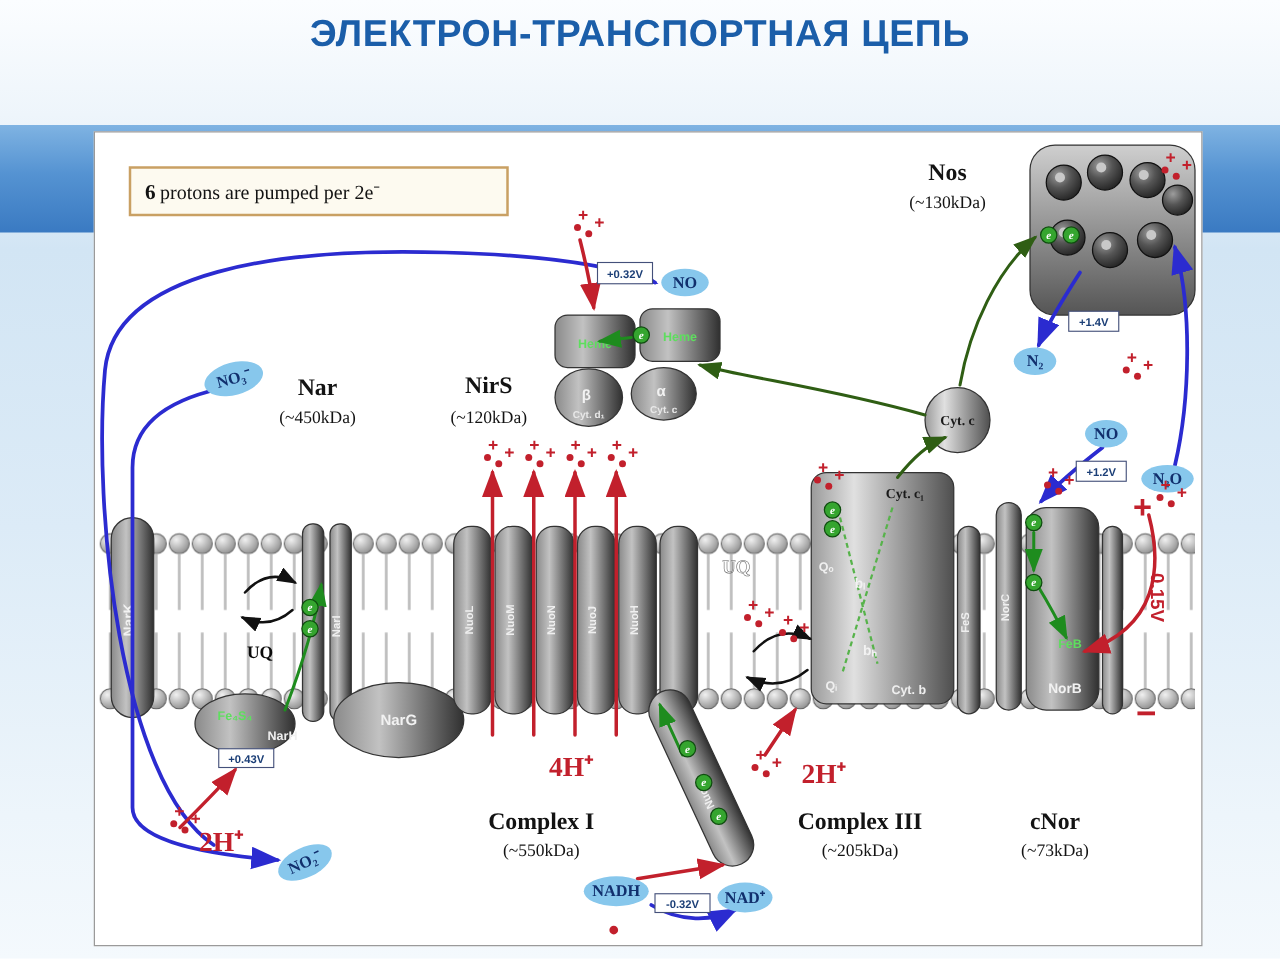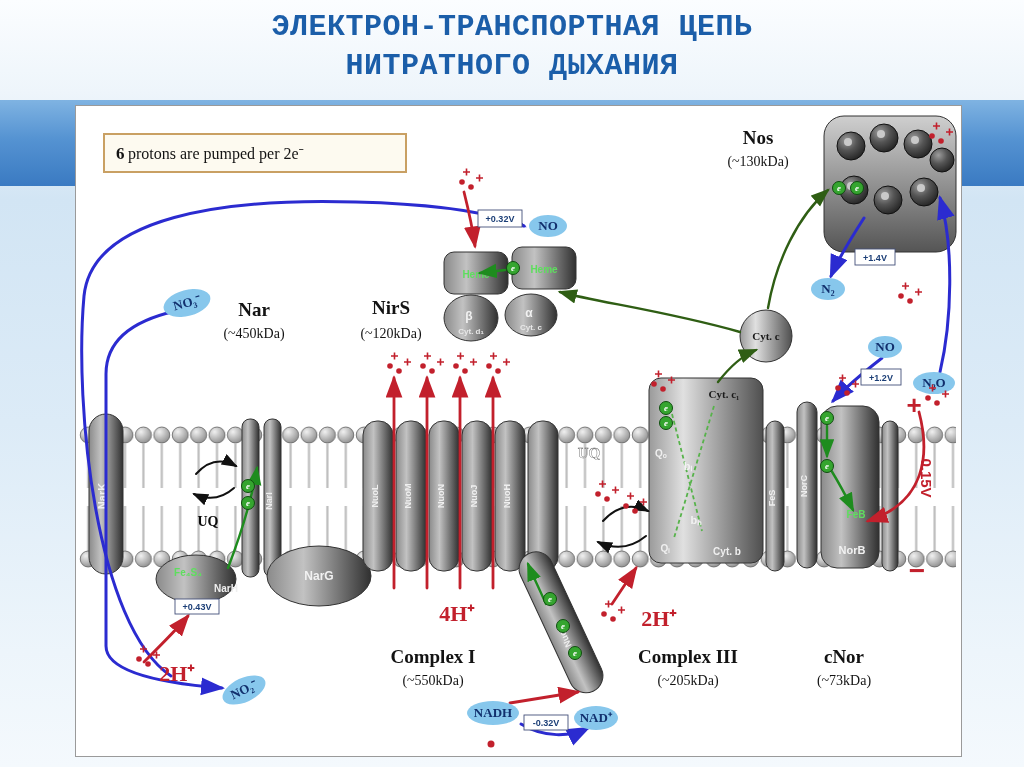--- a/index.html
+++ b/index.html
@@ -2,21 +2,21 @@
 <html><head>
 <meta charset="utf-8">
 <style>
   html,body{margin:0;padding:0;}
   .page{position:relative;width:1024px;height:767px;overflow:hidden;
         background:linear-gradient(180deg,#fbfdff 0%,#eef5fb 12%,#d2e5f4 26%,#dcebf7 55%,#edf5fb 85%,#f4f9fd 100%);
         font-family:"Liberation Sans",sans-serif;}
   .band{position:absolute;left:0;top:100px;width:1024px;height:86px;
         background:linear-gradient(180deg,#7fb3e2 0%,#5593d2 45%,#3a7ac2 100%);}
   .title{position:absolute;left:0;top:8px;width:1024px;text-align:center;
-         color:#1b5ea9;font-weight:bold;font-size:30px;line-height:1.3;letter-spacing:.5px;font-family:Liberation Mono, monospace;}
+         color:#1b5ea9;font-weight:bold;font-size:30px;line-height:1.3;letter-spacing:.5px;}
   .panel{position:absolute;left:75px;top:105px;width:885px;height:650px;background:#ffffff;
          border:1px solid #9a9a9a;box-sizing:content-box;}
   svg text{user-select:none;}
   .f-name{font:bold 19px "Liberation Serif",serif;fill:#131313;text-anchor:middle;}
   .f-mass{font:14px "Liberation Serif",serif;fill:#131313;text-anchor:middle;}
   .f-note{font:16px "Liberation Serif",serif;fill:#131313;}
   .f-noteb{font:bold 17px "Liberation Serif",serif;fill:#131313;}
   .f-mol{font:bold 13px "Liberation Serif",serif;fill:#112f6d;text-anchor:middle;}
   .f-v{font:bold 9px "Liberation Sans",sans-serif;fill:#1c3f77;text-anchor:middle;}
   .f-h{font:bold 22px "Liberation Serif",serif;fill:#c2202c;text-anchor:middle;}
@@ -40,21 +40,20 @@
   .ak{stroke:#111;stroke-width:2;fill:none;stroke-linecap:round;}
   .agd{stroke:#57b34b;stroke-width:1.8;fill:none;stroke-dasharray:4 3;}
 </style>
 </head>
 <body>
 
 <div class="page">
   <div class="band"></div>
   <div class="title">
     <div>ЭЛЕКТРОН-ТРАНСПОРТНАЯ ЦЕПЬ</div>
-    <div>НИТРАТНОГО ДЫХАНИЯ</div>
   </div>
 
   <div class="panel">
   <svg width="885" height="650" viewBox="0 0 885 650">
     <defs>
       <radialGradient id="gbead" cx="35%" cy="30%" r="75%">
         <stop offset="0" stop-color="#f1f1f1"></stop>
             <stop offset="1" stop-color="#8f8f8f"></stop>
       </radialGradient>
       <radialGradient id="gsph" cx="35%" cy="30%" r="80%">

